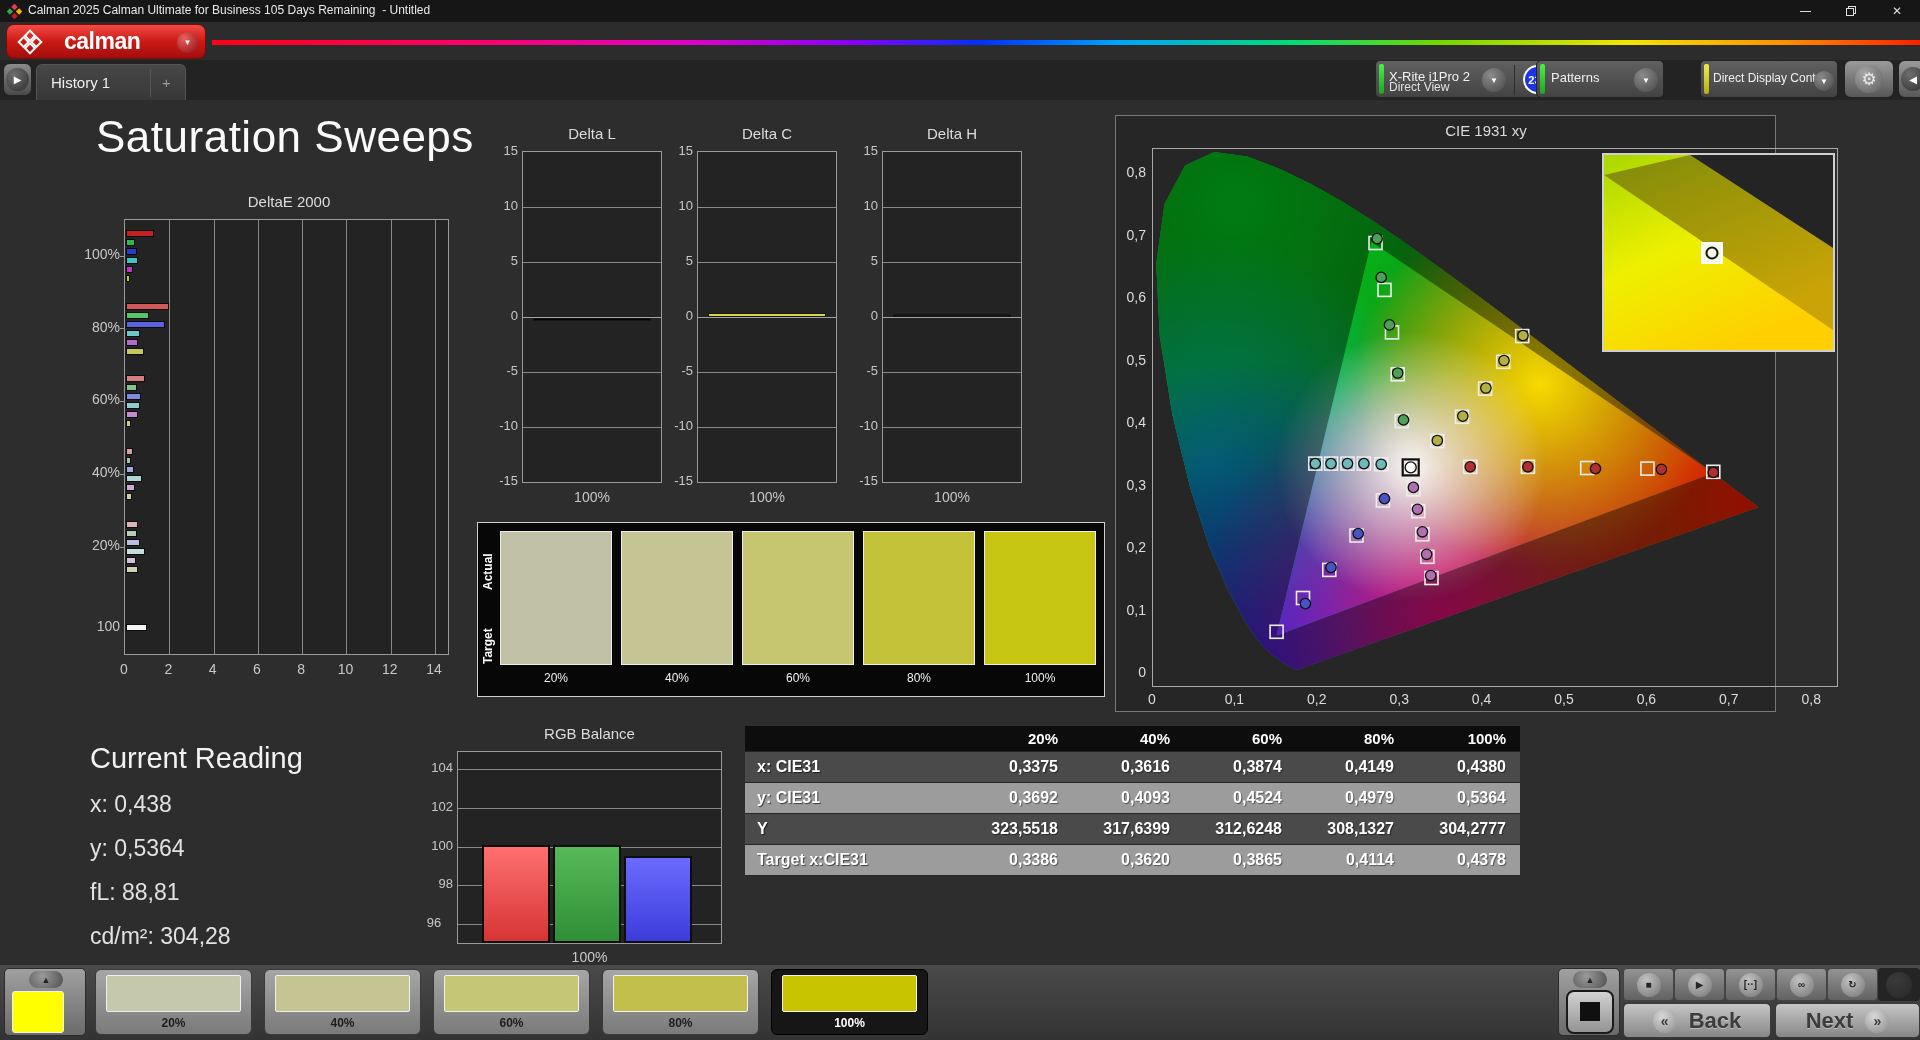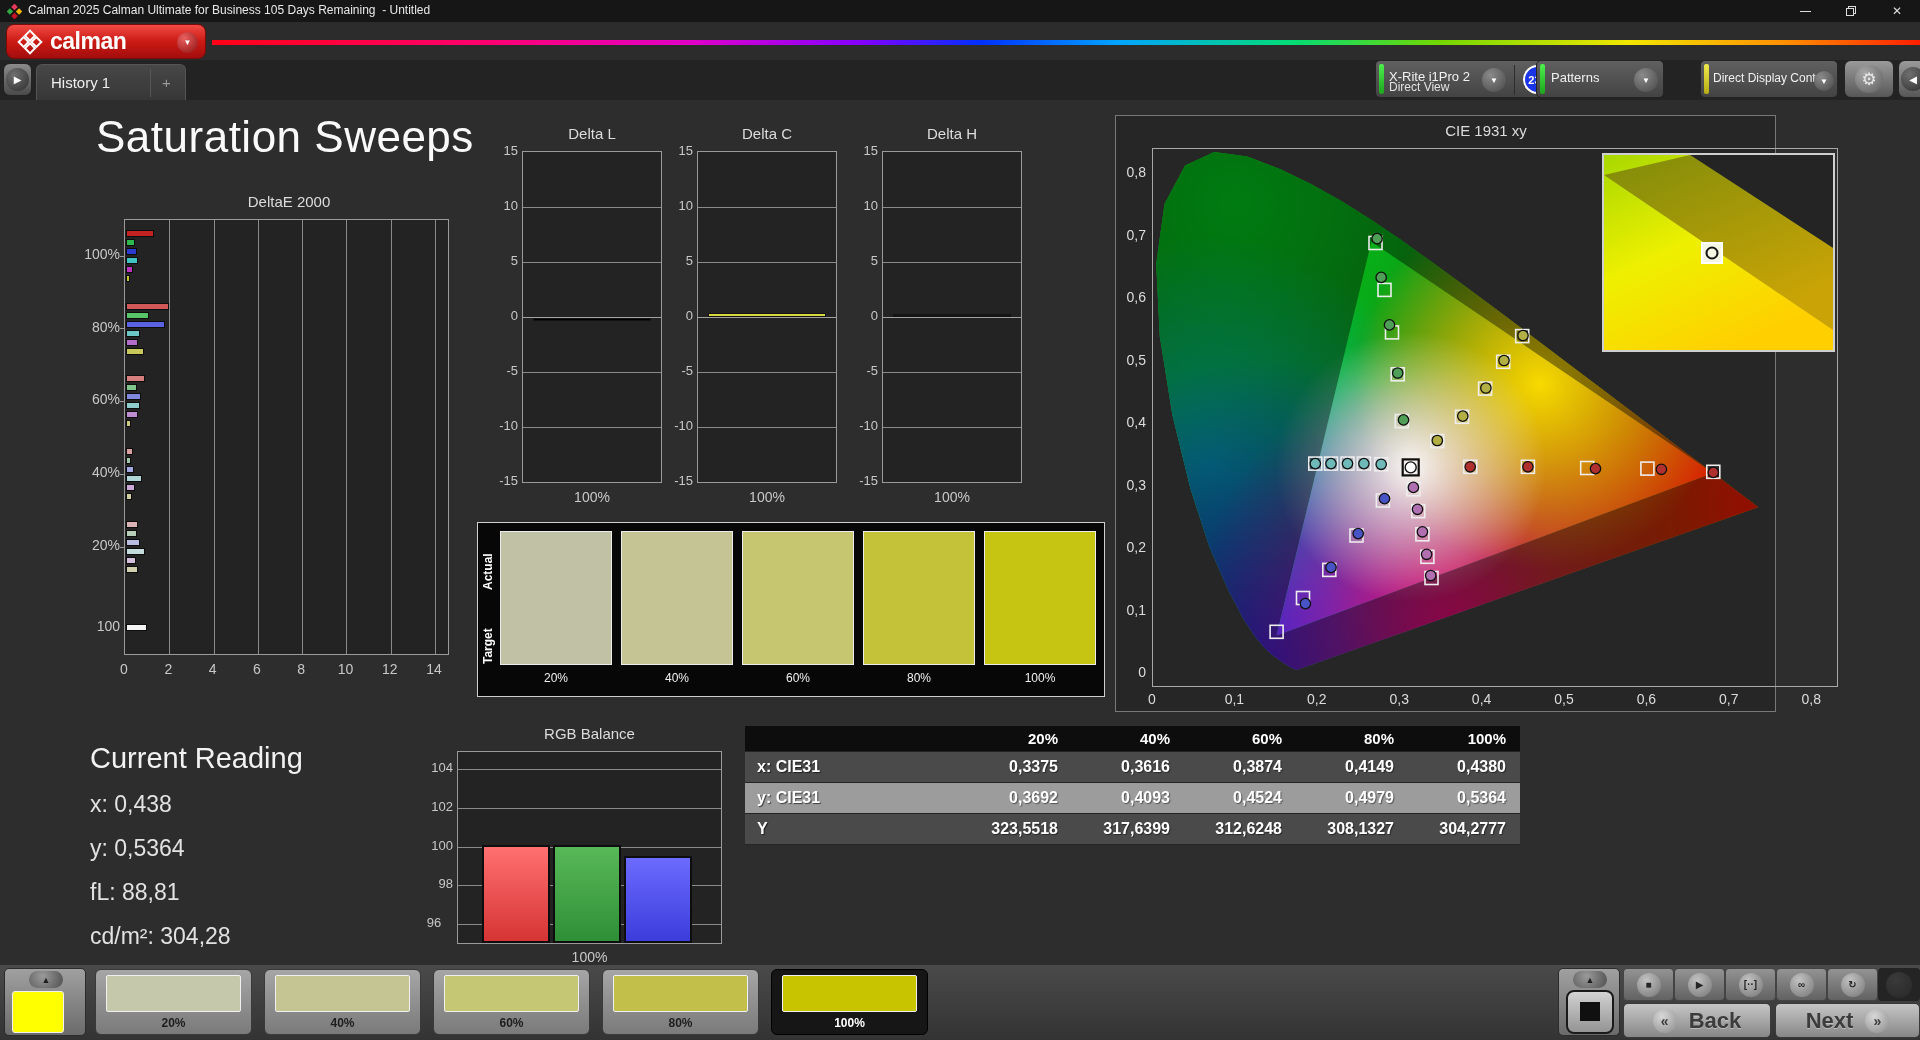--- a/index.html
+++ b/index.html
@@ -15,21 +15,21 @@
   .min-glyph { display:block; width:11px; height:1px; background:#ddd; }
   .restore-glyph { position:relative; display:block; width:10px; height:10px; }
   .restore-glyph i { position:absolute; left:0; bottom:0; width:8px; height:8px; border:1px solid #ddd; background:#161616; }
   .restore-glyph b { position:absolute; right:0; top:0; width:8px; height:8px; border:1px solid #ddd; }
 
   
   .header { position:absolute; left:0; top:22px; width:1920px; height:38px; background:#2c2c2c; }
   .logo-btn { position:absolute; left:6px; top:2px; width:200px; height:35px; border-radius:8px;
               background:linear-gradient(180deg,#f14b44 0%,#cb1a14 50%,#a30d0d 100%);
               border:1px solid #7c0a0a; display:flex; align-items:center; padding-left:10px; cursor:pointer; }
-  .logo-text { color:#fff; font-weight:bold; font-size:23px; letter-spacing:-0.5px; margin-left:7px; }
+  .logo-text { color:#fff; font-weight:bold; font-size:23px; letter-spacing:-0.5px; margin-left:21px; }
   .logo-dd { position:absolute; right:7px; top:7px; width:21px; height:21px; border-radius:50%;
              background:radial-gradient(circle at 35% 30%,#e96060,#8e0f0f); color:#fff; font-size:8px;
              display:flex; align-items:center; justify-content:center; }
   .rainbow { position:absolute; left:212px; top:18px; width:1708px; height:5px;
              background:linear-gradient(90deg,#ff0016 0%,#ff0070 16%,#e100c8 28%,#8400ff 38%,#0030ff 45%,#00a4ff 53%,#00dc78 63%,#74d800 72%,#f2e600 83%,#ff9000 92%,#ff1e00 100%); }
 
   
   .tabrow { position:absolute; left:0; top:60px; width:1920px; height:40px; background:#232323; }
   .navbtn { position:absolute; left:3px; top:3px; width:29px; height:33px; border-radius:7px;
             background:linear-gradient(180deg,#8b8b8b,#4a4a4a); border:1px solid #222;
@@ -531,20 +531,28 @@
         <div class="tval">0,5364</div>
       </div>
       <div class="trow rowdark">
         <div class="tlab">Y</div>
         <div class="tval">323,5518</div>
         <div class="tval">317,6399</div>
         <div class="tval">312,6248</div>
         <div class="tval">308,1327</div>
         <div class="tval">304,2777</div>
       </div>
+      <div class="trow rowlight">
+        <div class="tlab">Target x:CIE31</div>
+        <div class="tval">0,3386</div>
+        <div class="tval">0,3620</div>
+        <div class="tval">0,3865</div>
+        <div class="tval">0,4114</div>
+        <div class="tval">0,4378</div>
+      </div>
     </div>
 
   <div id="bottombar">
       <div style="position:absolute;left:4px;top:3px;width:82px;height:68px;border-radius:5px;background:linear-gradient(180deg,#a0a0a0,#6b6b6b);border:1px solid #2c2c2c;">
         <div style="position:absolute;left:24px;top:2px;width:34px;height:17px;border-radius:9px;background:radial-gradient(circle at 40% 30%,#9a9a9a,#4f4f4f);color:#1f1f1f;font-size:9px;display:flex;align-items:center;justify-content:center;">▲</div>
         <div style="position:absolute;left:7px;top:22px;width:52px;height:42px;background:#ffff00;border:1px solid #f0f0f0;border-radius:3px;"></div>
       </div>
       <div style="position:absolute;left:95px;top:4px;width:157px;height:66px;border-radius:6px;background:linear-gradient(180deg,#a6a6a6,#7a7a7a);border:1px solid #3a3a3a;">
         <div style="position:absolute;left:10px;top:5px;width:135px;height:37px;background:#c6c8ab;border:1px solid #f0f0f0;border-radius:2px;"></div>
         <div style="position:absolute;left:0px;top:46px;width:155px;height:16px;text-align:center;font-size:12px;font-weight:bold;color:#1d1d1d;">20%</div>

